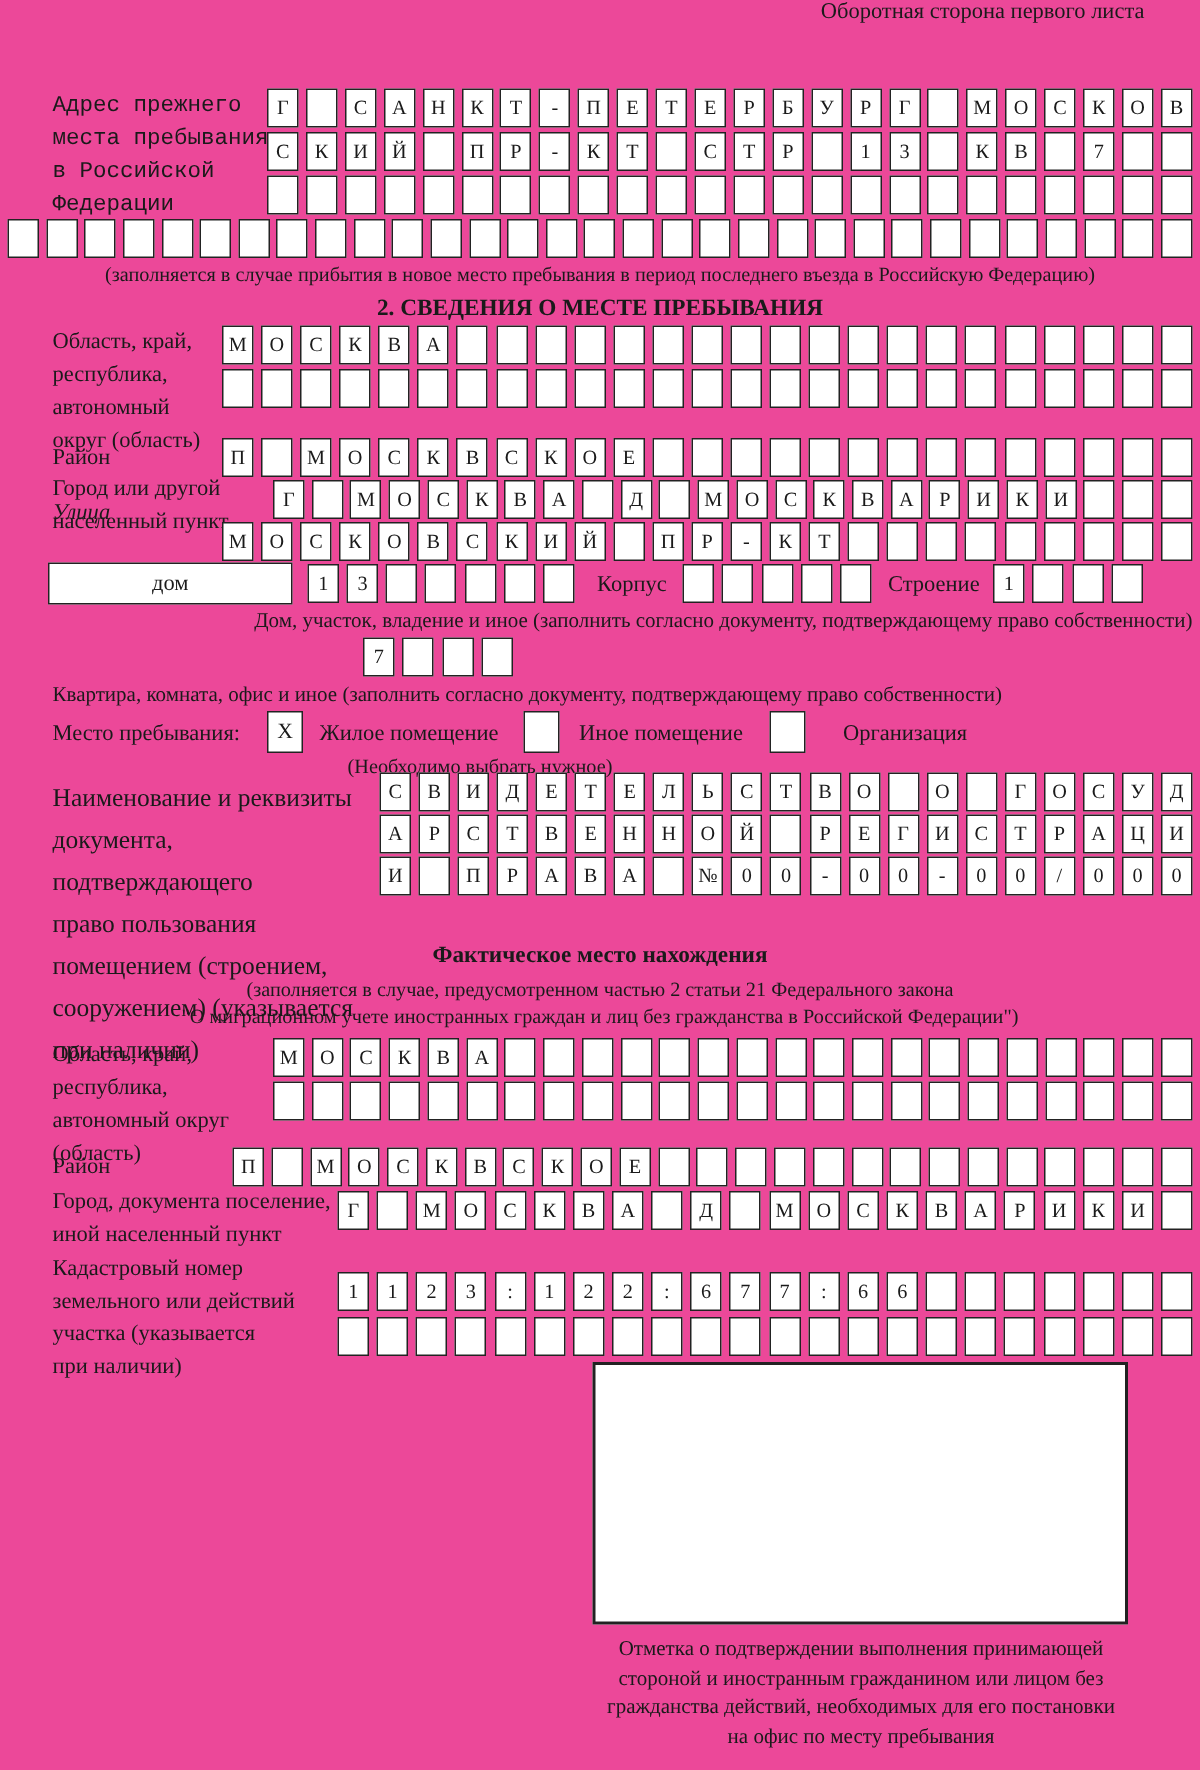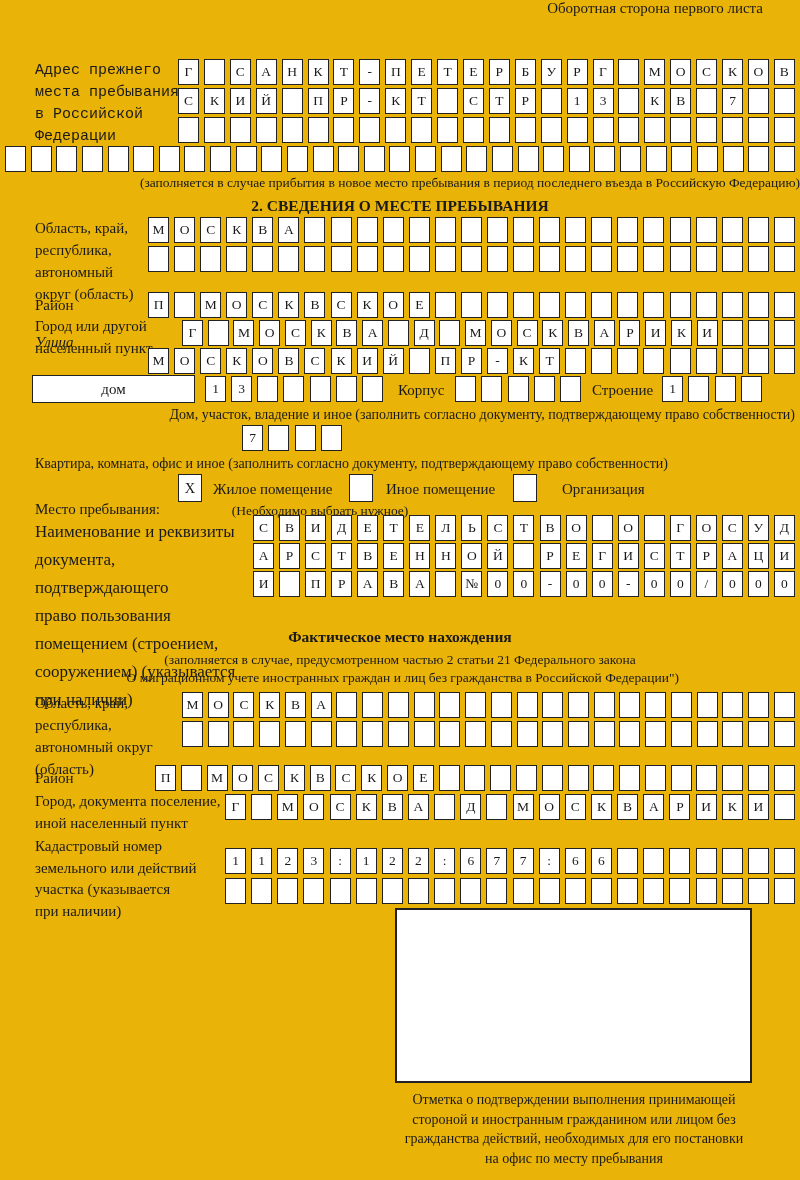--- a/index.html
+++ b/index.html
@@ -1,17 +1,17 @@
 <!DOCTYPE html>
 <html><head>
 <meta charset="utf-8">
 <style>
   html,body{margin:0;padding:0;background:#fff;}
   .page{
-    position:relative;width:800px;height:1180px;background:#eab308;
+    position:relative;width:800px;height:1180px;background:#ec4899;
     font-family:"Liberation Serif","DejaVu Serif",serif;color:#1a1a1a;
     overflow:hidden;
   }
   .abs{position:absolute;}
   .lbl{font-size:15px;line-height:22px;white-space:pre-line;}
   .lbl-sm{font-size:17px;line-height:28px;white-space:pre-line;}
   .caption{font-size:14px;}
   .note{font-size:13.5px;white-space:pre-line;text-align:center;}
   .title{font-size:15.5px;font-weight:bold;text-align:center;}
   .cellrow{display:flex;justify-content:space-between;}
@@ -145,21 +145,21 @@
       <span class="cell"></span>
       <span class="cell"></span>
       <span class="cell"></span>
       <span class="cell"></span>
       <span class="cell"></span>
       <span class="cell"></span>
       <span class="cell"></span>
       <span class="cell"></span>
       <span class="cell"></span>
     </div>
-  <div class="abs note" style="left:0;top:175px;width:800px;text-align:right;">(заполняется в случае прибытия в новое место пребывания в период последнего въезда в Российскую Федерацию)</div>
+  <div class="abs note" style="left:0;top:175px;width:800px;">(заполняется в случае прибытия в новое место пребывания в период последнего въезда в Российскую Федерацию)</div>
 
   <div class="abs title" style="left:0;top:197px;width:800px;">2. СВЕДЕНИЯ О МЕСТЕ ПРЕБЫВАНИЯ</div>
 
   <div class="abs lbl" style="left:35px;top:217px;width:145px;">Область, край,
 республика,
 автономный
 округ (область)</div>
   <div class="abs cellrow" style="left:148px;top:217px;width:647px;">
       <span class="cell">М</span>
       <span class="cell">О</span>
@@ -330,21 +330,21 @@
   <div class="abs caption" style="left:35px;top:407px;width:760px;text-align:right;">Дом, участок, владение и иное (заполнить согласно документу, подтверждающему право собственности)</div>
 
   <div class="abs cellrow" style="left:242px;top:425px;width:100px;">
       <span class="cell">7</span>
       <span class="cell"></span>
       <span class="cell"></span>
       <span class="cell"></span>
     </div>
   <div class="abs caption" style="left:35px;top:456px;width:760px;">Квартира, комната, офис и иное (заполнить согласно документу, подтверждающему право собственности)</div>
 
-  <div class="abs lbl" style="left:35px;top:478px;margin-top:20px;">Место пребывания:</div>
+  <div class="abs lbl" style="left:35px;top:478px;">Место пребывания:</div>
   <div class="abs checkbox" style="left:178px;top:474px;">X</div>
   <div class="abs lbl" style="left:213px;top:478px;">Жилое помещение</div>
   <div class="abs checkbox" style="left:349px;top:474px;"></div>
   <div class="abs lbl" style="left:386px;top:478px;">Иное помещение</div>
   <div class="abs checkbox" style="left:513px;top:474px;"></div>
   <div class="abs lbl" style="left:562px;top:478px;">Организация</div>
   <div class="abs note" style="left:120px;top:503px;width:400px;">(Необходимо выбрать нужное)</div>
 
   <div class="abs lbl-sm" style="left:35px;top:518px;width:215px;">Наименование и реквизиты
 документа, подтверждающего

